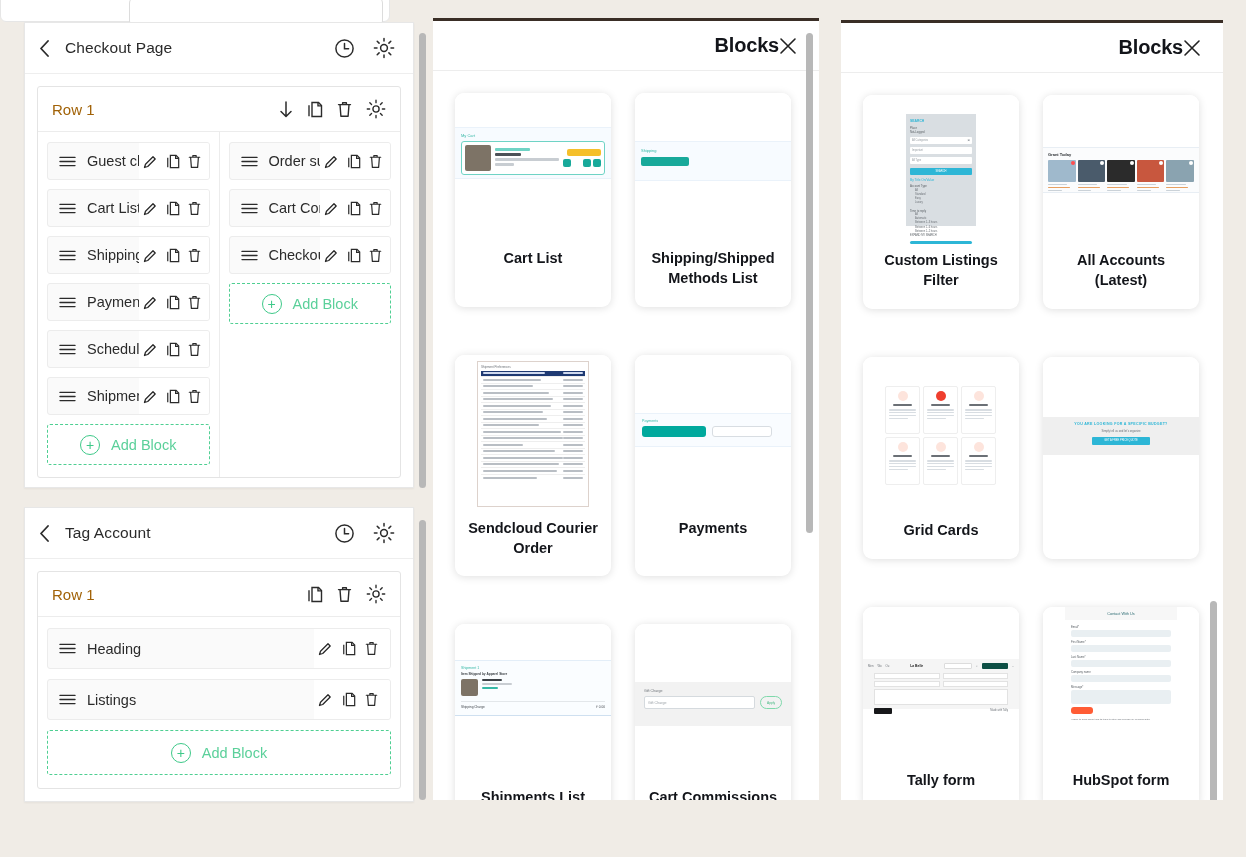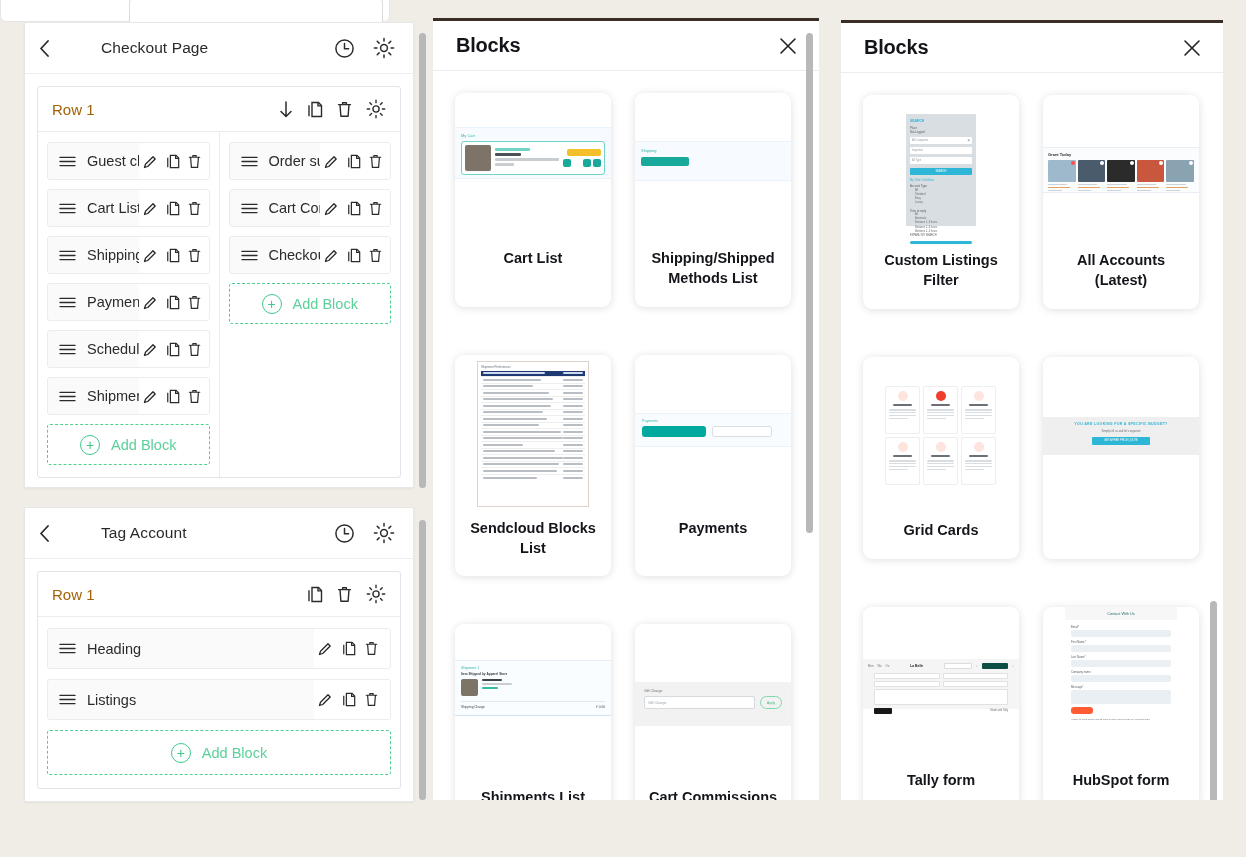--- a/index.html
+++ b/index.html
@@ -26,21 +26,20 @@
     border:1px solid #e7e7e7;
     box-shadow:0 1px 2px rgba(0,0,0,.05);
   }
   .panel-checkout{ left:24px; top:22px; width:390px; height:466px; }
   .panel-tag{ left:24px; top:507px; width:390px; height:295px; }
 
   .ph{
     display:flex; align-items:center; height:51px;
     padding:0 18px 0 14px; border-bottom:1px solid #eee;
     background:#fff;
-    gap:36px;
   }
   .ph-back{ width:22px; cursor:pointer; display:flex; align-items:center; }
   .ph-title{
     font-size:15.5px; color:#2a2a2a; font-weight:400; flex:1;
     margin-left:4px; letter-spacing:.1px;
   }
   .ph-icons{ display:flex; align-items:center; gap:18px; }
 
   .panel-body{ padding:12px 12px 0 12px; }
 
@@ -95,21 +94,21 @@
   }
 
   
   .modal{
     position:absolute; background:#fff; overflow:hidden;
   }
   .modal-mid{ left:433px; top:18px; width:386px; height:782px; border-top:3px solid #3a2e26; }
   .modal-right{ left:841px; top:20px; width:382px; height:780px; border-top:3px solid #3a2e26; }
 
   .modal-head{
-    display:flex; align-items:center; justify-content:space-between;
+    display:flex; align-items:center; justify-content:flex-end;
     padding:0 22px 0 23px; height:50px;
     border-bottom:1px solid #ededed;
   }
   .modal-title{ font-size:20px; font-weight:bold; color:#13151a; letter-spacing:-.2px; }
   .modal-close{ cursor:pointer; display:flex; }
 
   .modal-body{ padding:22px 22px 0 22px; }
   .grid2{ display:flex; flex-wrap:wrap; gap:24px; }
 
   .bcard{
@@ -856,21 +855,21 @@
             <div class="cr">
                 <span style="width:74px"></span>
                 <span style="width:20px"></span>
               </div>
             <div class="cr" style="border:none">
                 <span style="width:54px"></span>
                 <span style="width:20px"></span>
               </div>
           </div>
         </div>
-        <div class="cap">Sendcloud Blocks List</div>
+        <div class="cap">Sendcloud Courier Order</div>
       </div>
 
       <div class="bcard tall2">
         <div class="thumb">
           <div class="strip mock-pay" style="top:58px;">
             <div class="hdr">Payments</div>
             <div class="btns">
               <div class="b1"></div>
               <div class="b2"></div>
             </div>

